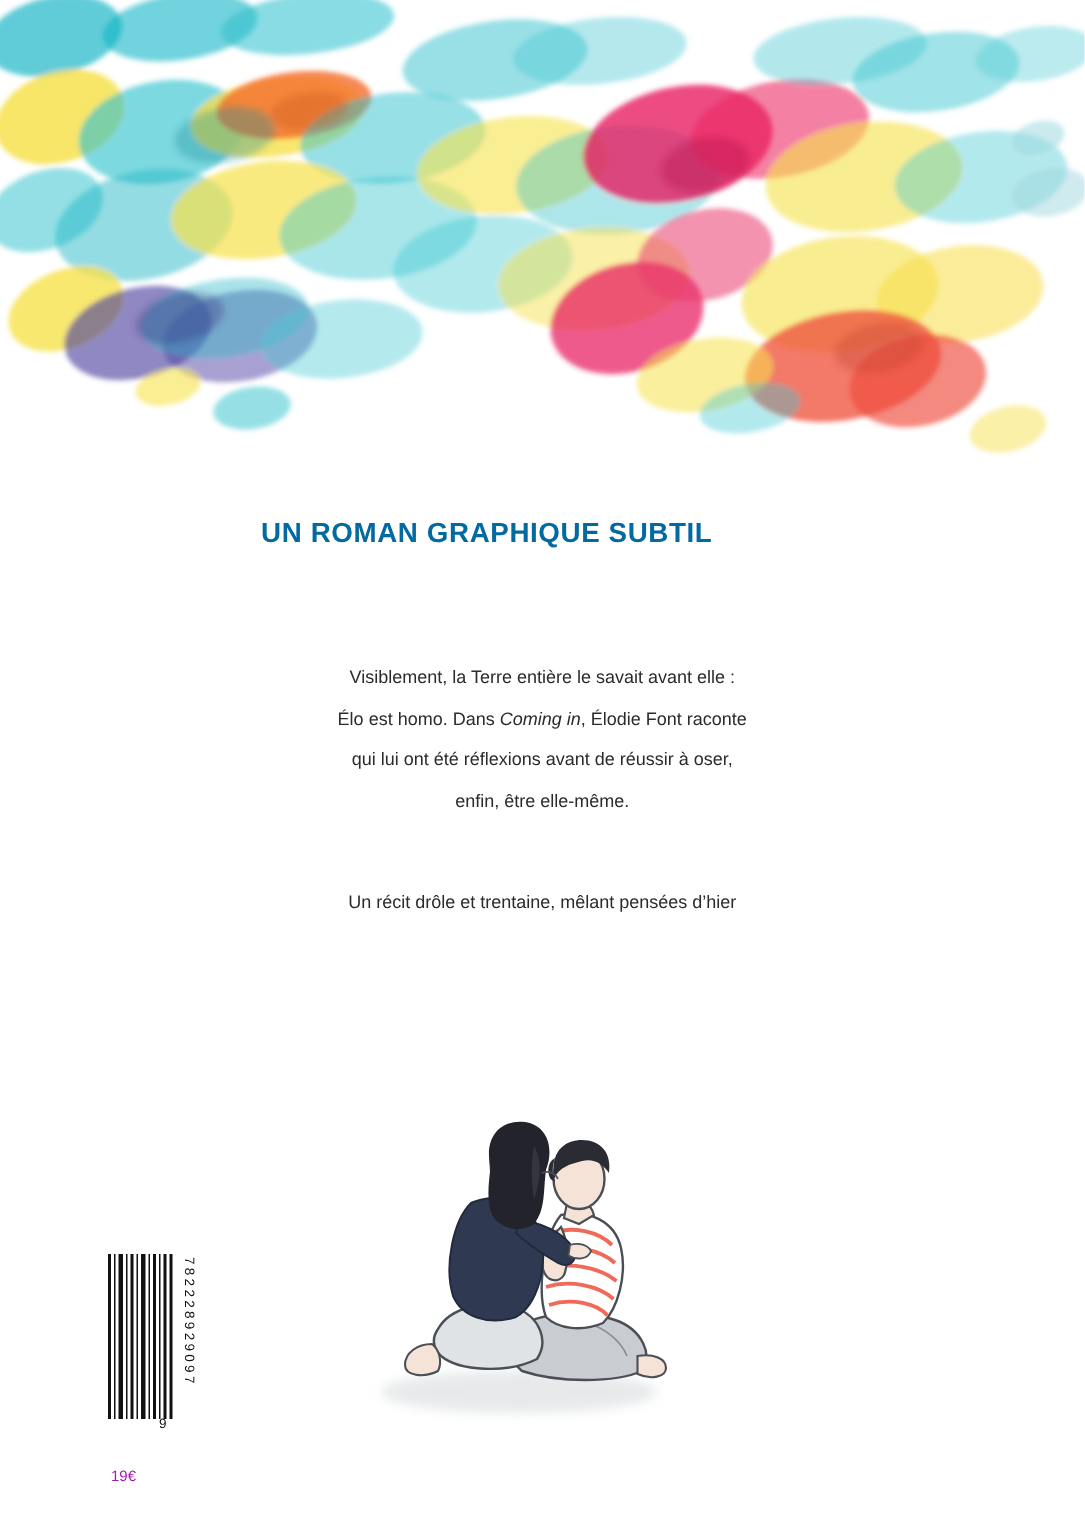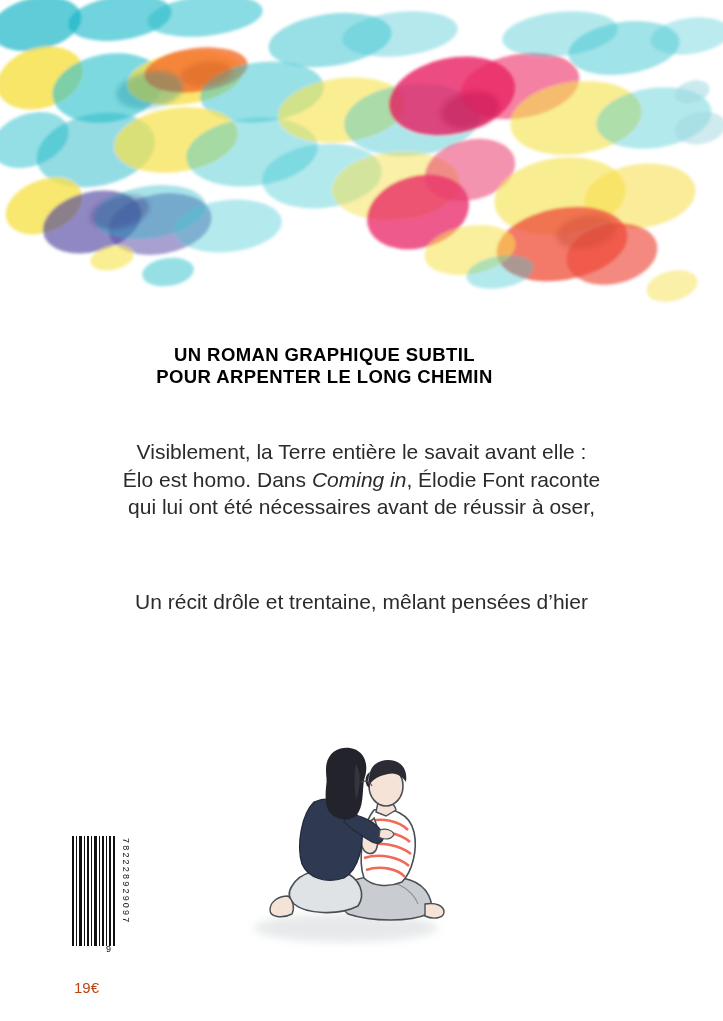--- a/index.html
+++ b/index.html
@@ -27,39 +27,39 @@
   }
   .art svg { display: block; }
 
   
   .headline {
     position: absolute;
     left: 0;
     top: 344px;
     width: 649px;
     text-align: center;
-    color: #000000;
+    color: #0369a1;
     font-weight: bold;
     font-size: 18.5px;
     letter-spacing: 0.4px;
     line-height: 22px;
     font-family: "Liberation Sans", sans-serif;
   }
   .headline .l {
     display: block;
     white-space: nowrap;
   }
 
   
   .blurb {
     position: absolute;
     left: 61px;
     width: 601px;
     text-align: center;
-    font-size: 21px;
+    font-size: 12px;
     line-height: 27.5px;
     color: #2b2b2b;
     font-family: "Liberation Sans", sans-serif;
   }
   .blurb.p1 { top: 438px; }
   .blurb.p2 { top: 588px; }
   .blurb em { font-style: italic; }
   .blurb .ln { display: block; }
 
   
@@ -103,22 +103,22 @@
     left: 106px;
     top: 944px;
     font-size: 9px;
     color: #111;
     font-family: "Liberation Sans", sans-serif;
   }
   .price {
     position: absolute;
     left: 74px;
     top: 979px;
-    font-size: 15px;
-    color: #c2410c;
+    font-size: 10px;
+    color: #a21caf;
     font-family: "Liberation Sans", sans-serif;
   }
 </style>
 </head>
 <body>
 
 <div class="art">
   <svg width="723" height="330" viewBox="0 0 723 330" xmlns="http://www.w3.org/2000/svg">
     <defs>
       <filter id="soft" x="-20%" y="-20%" width="140%" height="140%">
@@ -188,27 +188,27 @@
       <ellipse cx="120" cy="212" rx="30" ry="16" fill="#3b3180" transform="rotate(-14 120 212)"></ellipse>
       <ellipse cx="470" cy="110" rx="30" ry="18" fill="#b4114b" transform="rotate(-12 470 110)"></ellipse>
       <ellipse cx="586" cy="232" rx="30" ry="16" fill="#c4442f" transform="rotate(-10 586 232)"></ellipse>
       <ellipse cx="206" cy="74" rx="26" ry="12" fill="#c8561f" transform="rotate(-8 206 74)"></ellipse>
     </g>
   </svg>
 </div>
 
 <div class="headline">
   <span class="l">UN ROMAN GRAPHIQUE SUBTIL</span>
-  <span class="l">POUR ARPENTER LE LONG CHEMIN</span>
 </div>
 
 <div class="blurb p1">
   <span class="ln">Visiblement, la Terre entière le savait avant elle :</span>
   <span class="ln">Élo est homo. Dans <em>Coming in</em>, Élodie Font raconte</span>
-  <span class="ln">qui lui ont été nécessaires avant de réussir à oser,</span>
+  <span class="ln">qui lui ont été réflexions avant de réussir à oser,</span>
+  <span class="ln">enfin, être elle-même.</span>
 </div>
 
 <div class="blurb p2">
   <span class="ln">Un récit drôle et trentaine, mêlant pensées d’hier</span>
 </div>
 
 <div class="illus">
   <svg width="300" height="265" viewBox="0 0 300 265" xmlns="http://www.w3.org/2000/svg">
     <defs>
       <filter id="shadowblur" x="-30%" y="-40%" width="160%" height="200%">

